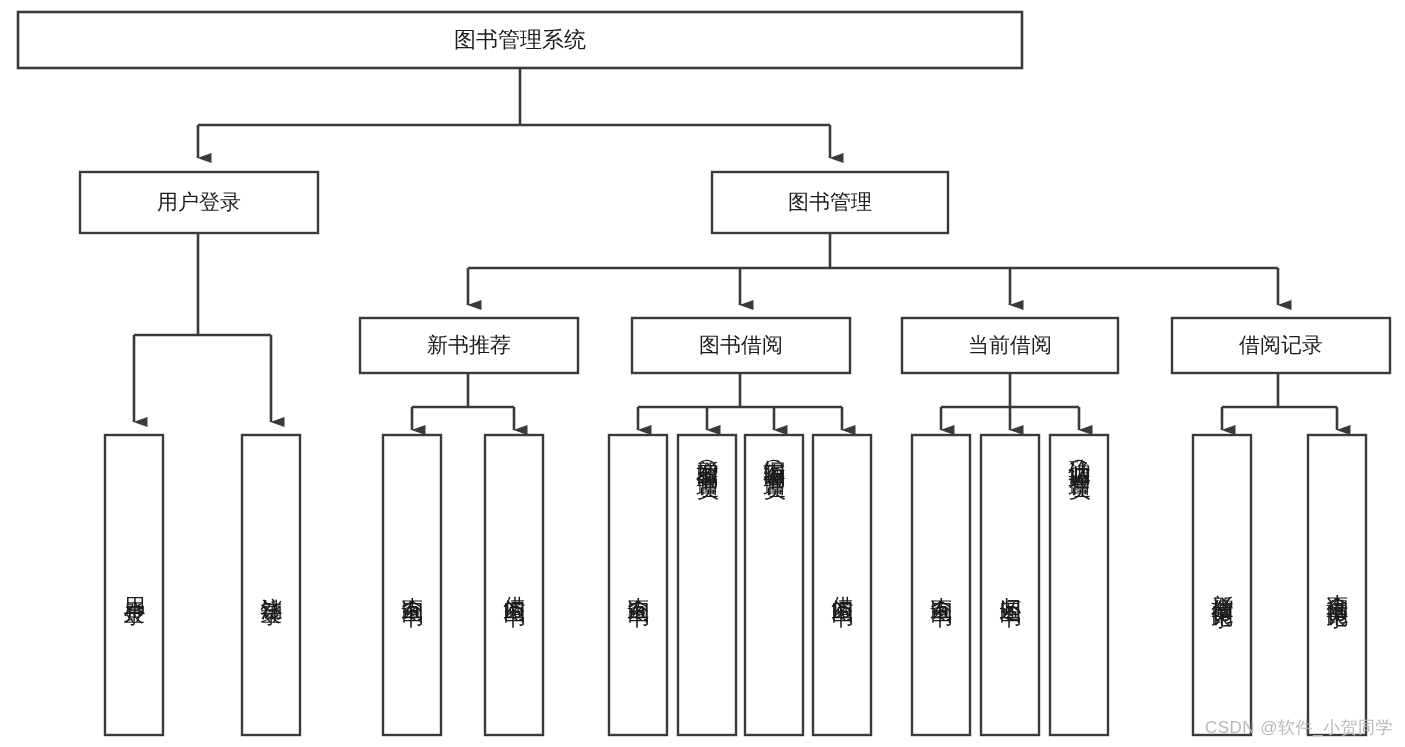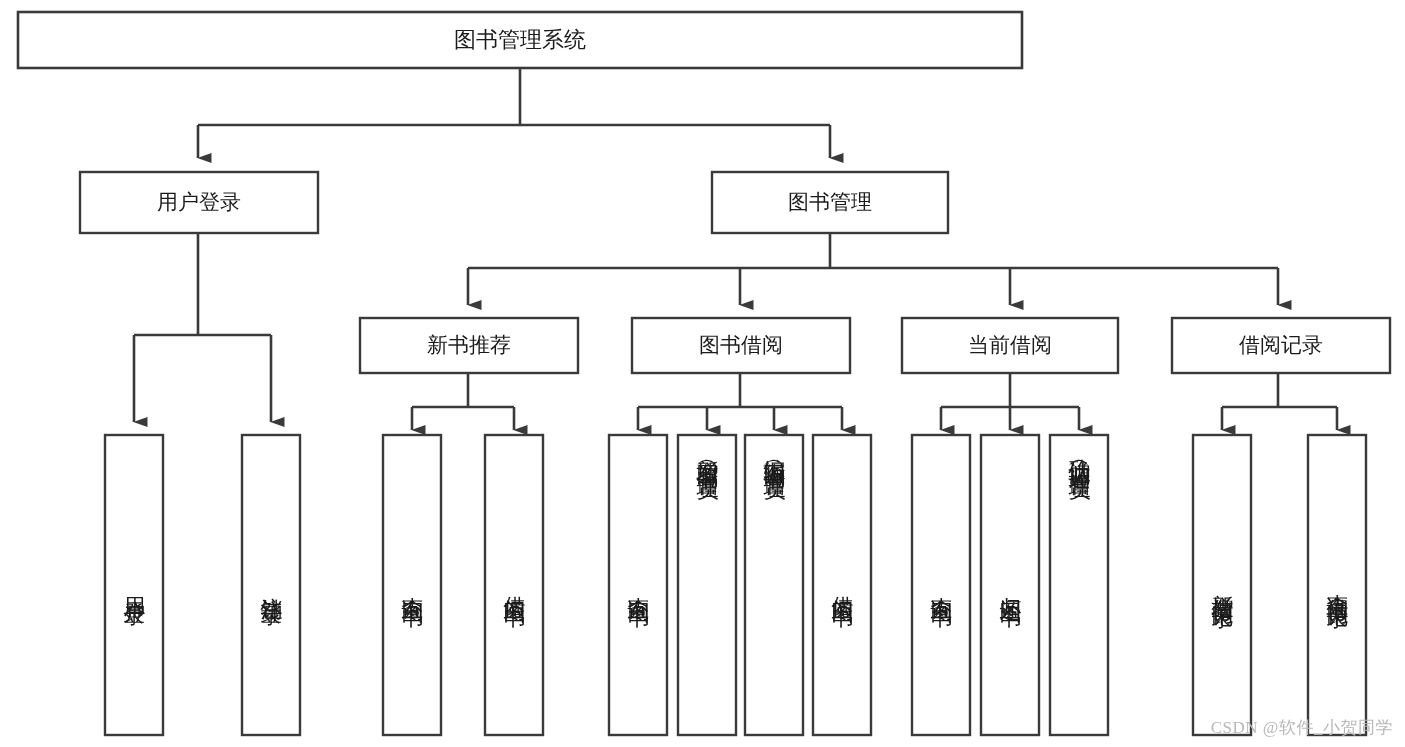--- a/index.html
+++ b/index.html
@@ -67,21 +67,21 @@
     line-height: 1.22;
     letter-spacing: 3px;
     color: #1b1b1b;
     white-space: nowrap;
     text-align: center;
   }
   .watermark {
     position: absolute;
     right: 12px;
     bottom: 8px;
-    font-family: Liberation Serif, serif;
+    font-family: Liberation Sans, sans-serif;
     font-size: 17px;
     color: #b8b8b8;
     letter-spacing: 0.5px;
     user-select: none;
     white-space: nowrap;
   }
 </style>
 </head>
 <body>
 

